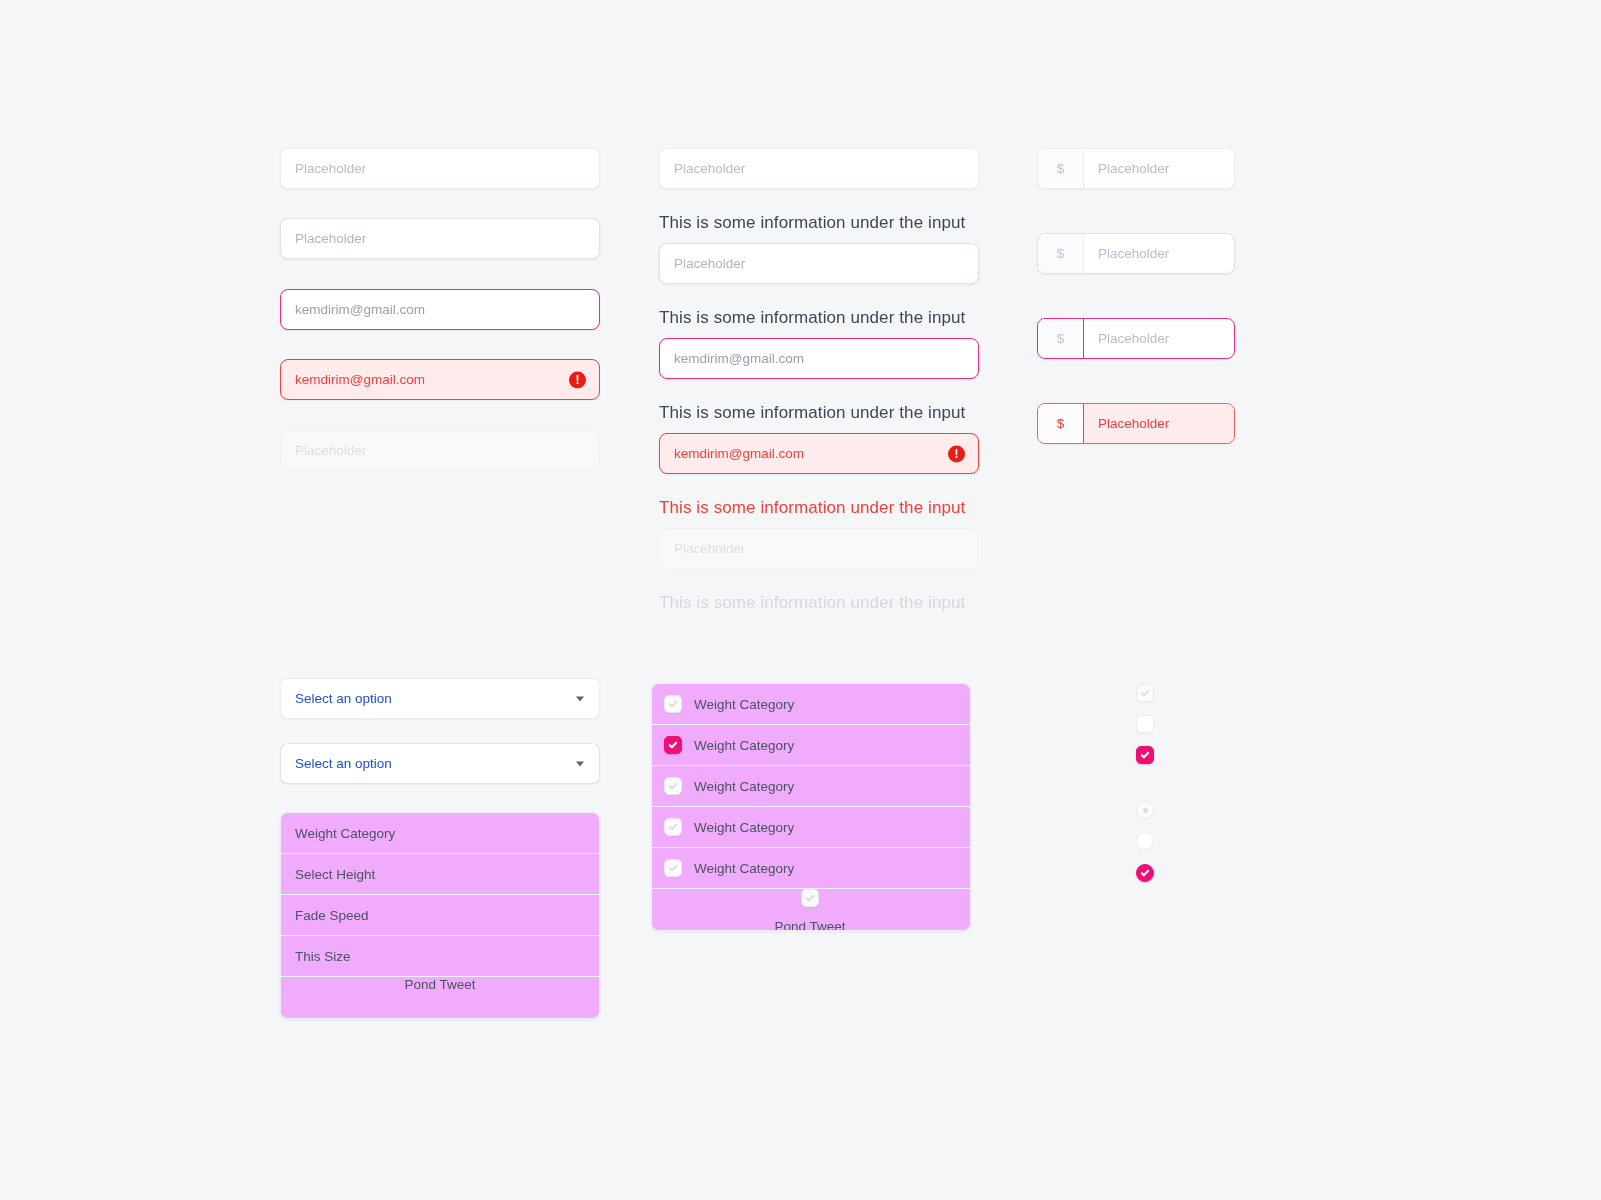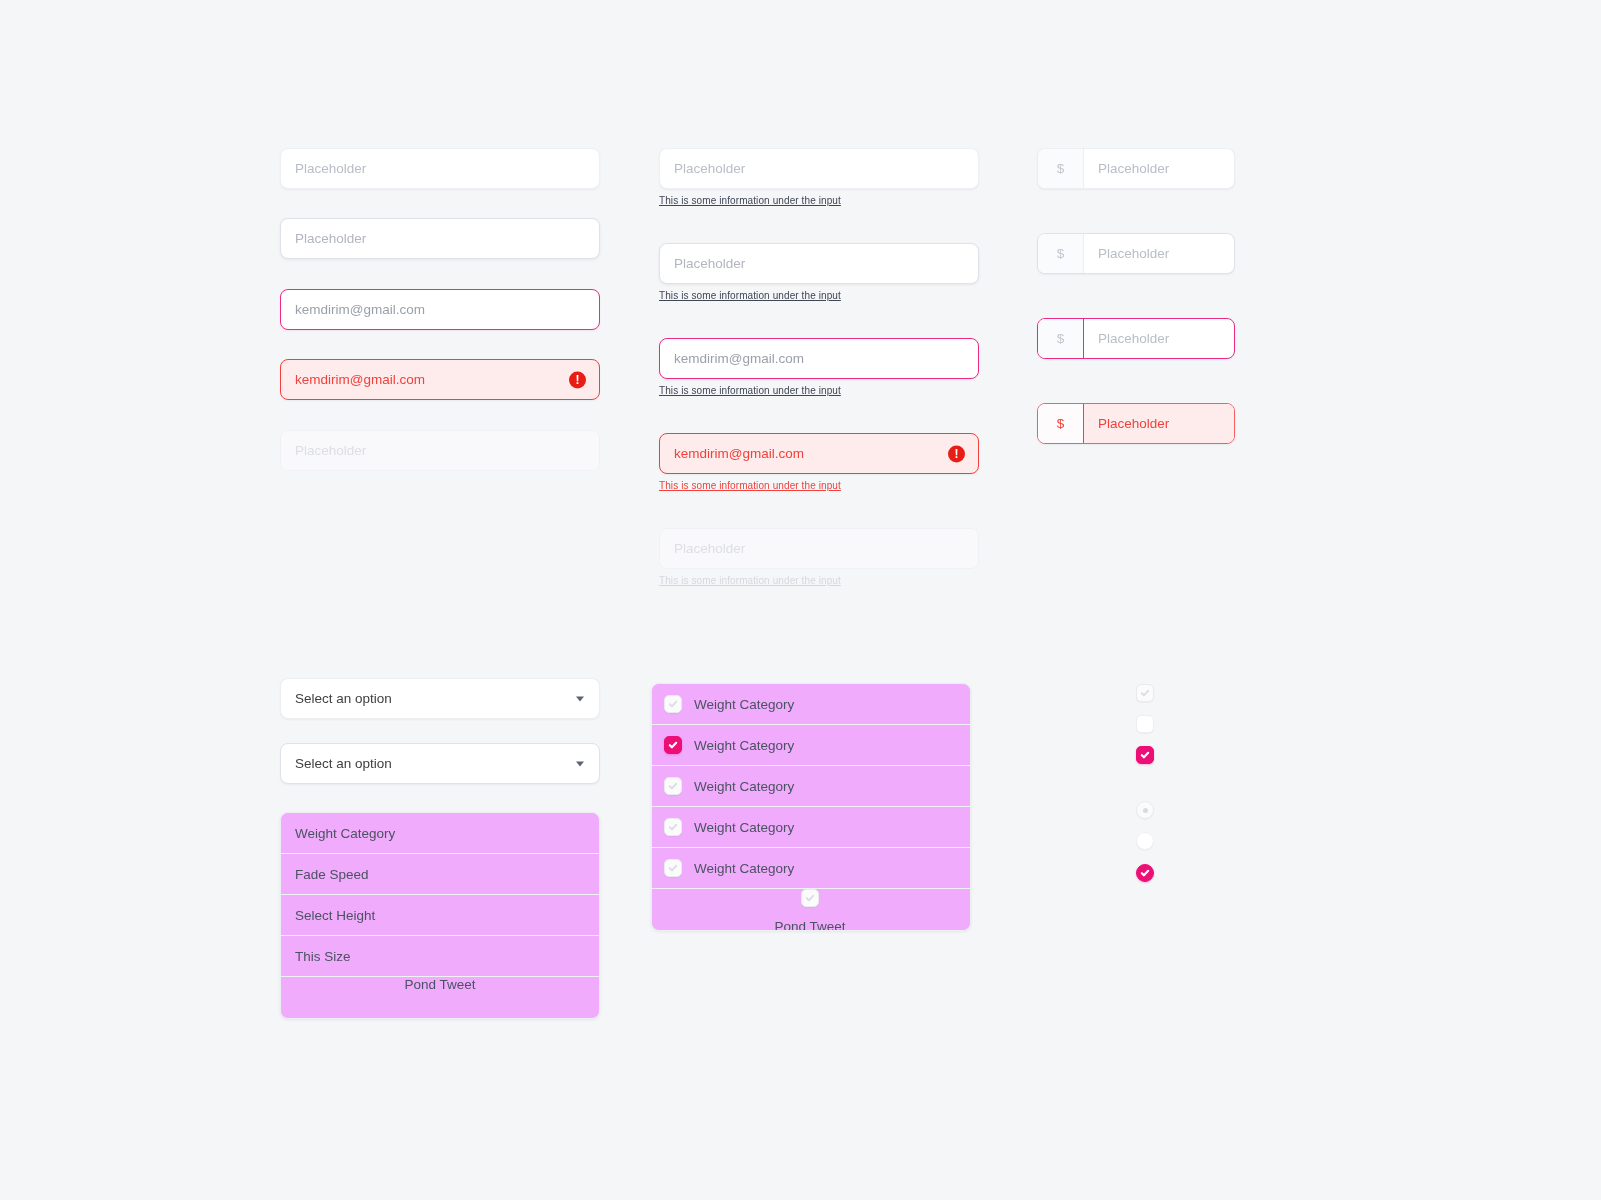--- a/index.html
+++ b/index.html
@@ -68,25 +68,24 @@
   .err-icon span {
     color: #fff;
     font-size: 12px;
     font-weight: bold;
     line-height: 1;
     font-family: "Liberation Sans", sans-serif;
   }
 
   
   .help {
-    margin-top: 6px;
-    font-size: 10px;
+    margin-top: 24px;
+    font-size: 17px;
     color: #3f4654;
     letter-spacing: .1px;
-    text-decoration: underline;
   }
   .help.err  { color: #f2403c; }
   .help.dim  { color: #d5d8de; }
 
   
   .pre-field { position: absolute; width: 198px; }
   .pre-input {
     width: 198px;
     height: 41px;
     border-radius: 8px;
@@ -128,21 +127,21 @@
     width: 320px;
     height: 41px;
     border-radius: 8px;
     background: #fff;
     border: 1px solid #edeef1;
     box-shadow: 0 1px 2px rgba(17,24,39,0.05);
     display: flex;
     align-items: center;
     padding: 0 14px;
     font-size: 13.5px;
-    color: #404040;
+    color: #1d4ed8;
   }
   .select.hover { border-color: #dfe2e8; }
   .caret {
     position: absolute;
     right: 15px;
     top: 50%;
     transform: translateY(-50%);
     width: 0; height: 0;
     border-left: 4px solid transparent;
     border-right: 4px solid transparent;
@@ -333,22 +332,22 @@
     <span class="caret"></span>
   </div>
 
   <div class="select hover" style="left:280px; top:743px;">
     <span>Select an option</span>
     <span class="caret"></span>
   </div>
 
   <div class="panel" style="left:280px; top:812px; width:320px;">
     <div class="row">Weight Category</div>
+    <div class="row">Select Height</div>
     <div class="row">Fade Speed</div>
-    <div class="row">Select Height</div>
     <div class="row">This Size</div>
     <div class="row">Pond Tweet</div>
   </div>
 
   <div class="panel checks" style="left:651px; top:683px;">
     <div class="row">
       <span class="cb">
         <svg class="tick" viewBox="0 0 12 12">
             <path d="M2.2 6.3 L4.7 8.8 L9.8 3.4"></path>
           </svg>

